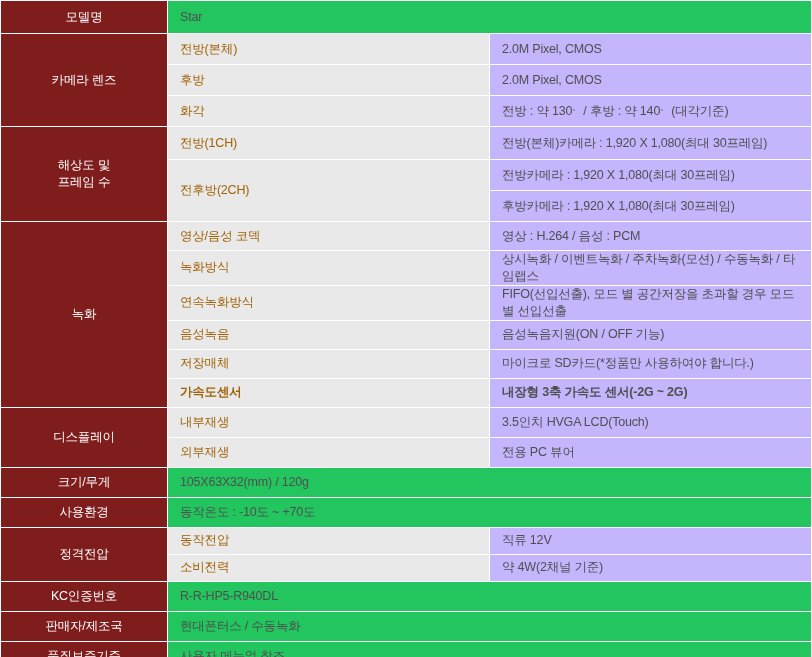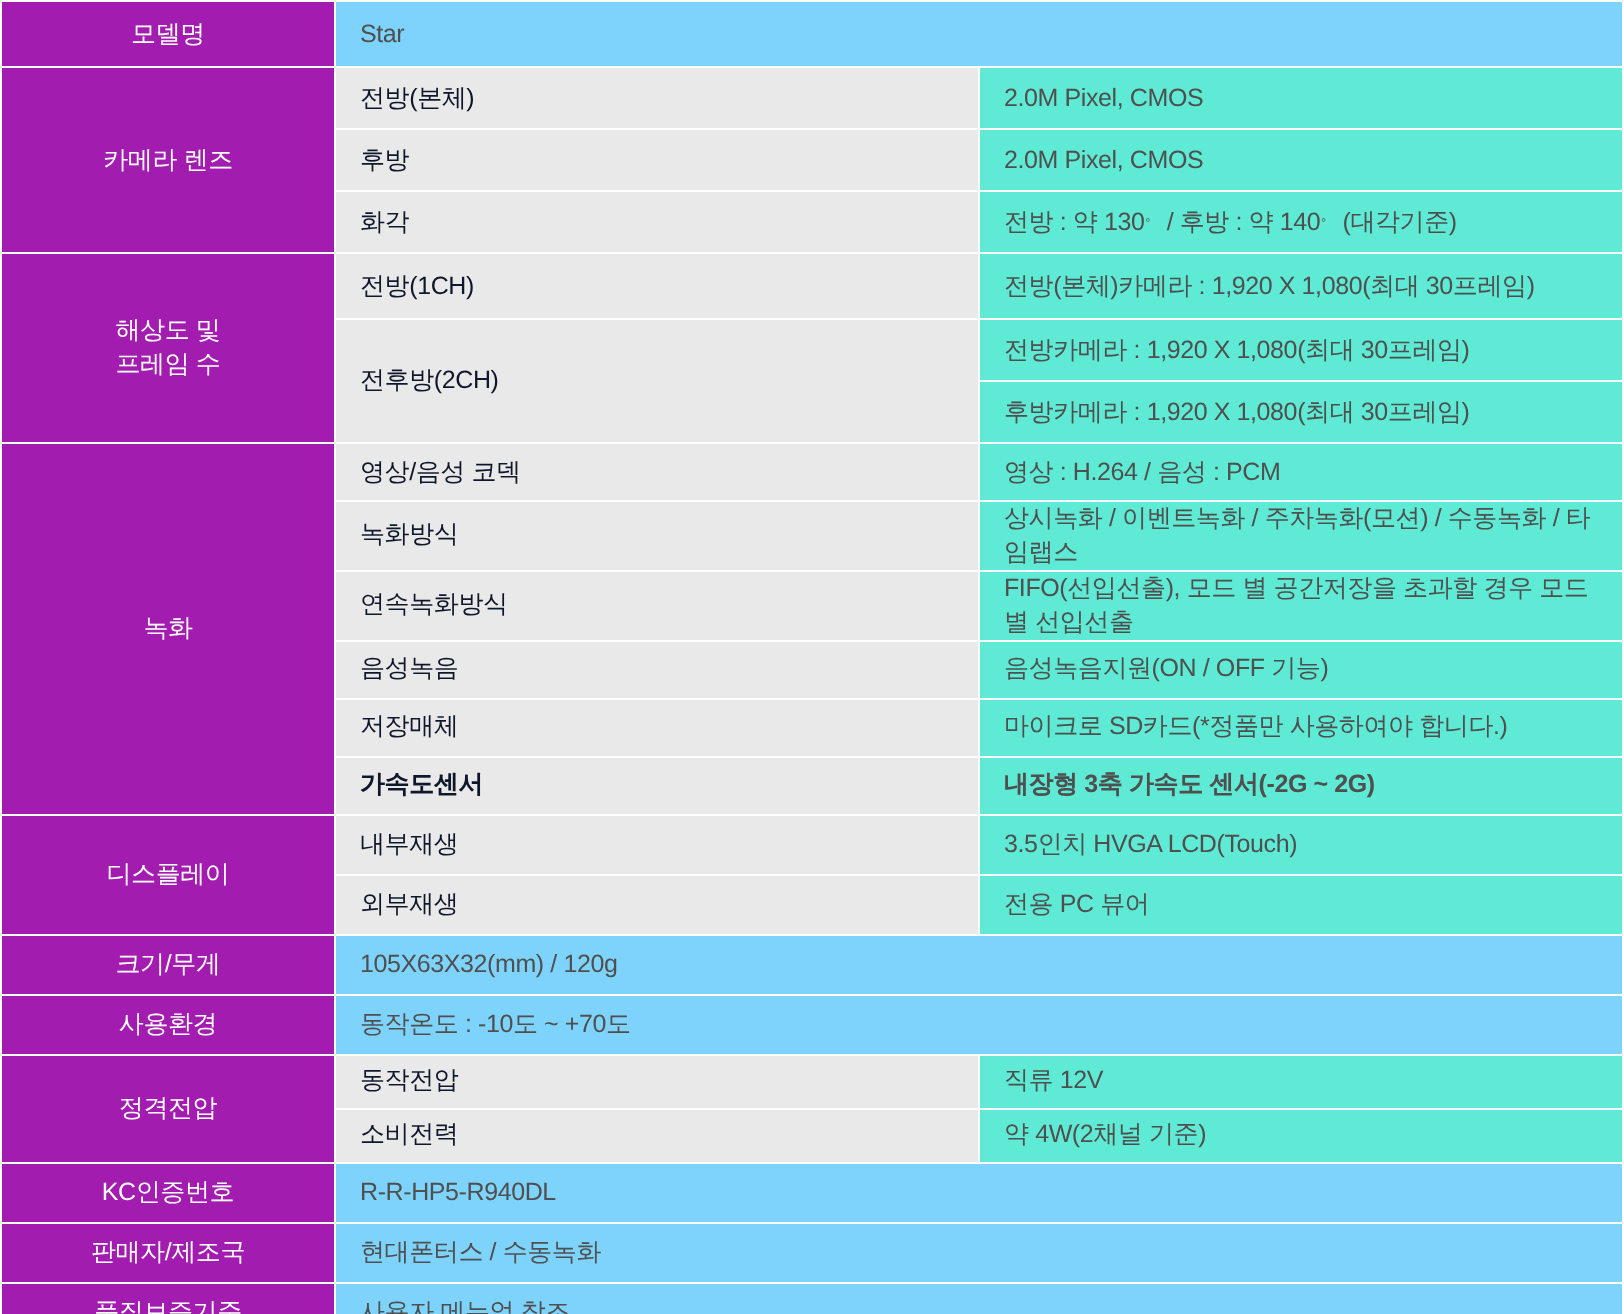--- a/index.html
+++ b/index.html
@@ -22,46 +22,46 @@
   #spec-table td {
     border: 1px solid #ffffff;
     font-size: 12.5px;
     line-height: 1.35;
     vertical-align: middle;
     padding: 0 12px;
     box-sizing: border-box;
   }
   
   td.c1 {
-    background: #a21caf;
+    background: #7f1d1d;
     color: #ffffff;
     text-align: center;
     width: 167px;
     font-size: 13px;
     letter-spacing: -0.2px;
   }
   
   td.c2 {
     background: #e9e9e9;
-    color: #0f172a;
+    color: #a16207;
     width: 112px;
     text-align: left;
     padding-left: 14px;
     letter-spacing: -0.2px;
   }
   
   td.c3 {
-    background: #5eead4;
+    background: #c4b5fd;
     color: #4f4f4f;
     text-align: left;
     padding-left: 14px;
     letter-spacing: -0.2px;
   }
   td.span23 {
-    background: #7dd3fc;
+    background: #22c55e;
   }
   .sup {
     font-size: 8px;
     vertical-align: super;
     line-height: 0;
   }
 </style>
 </head>
 <body>
 

